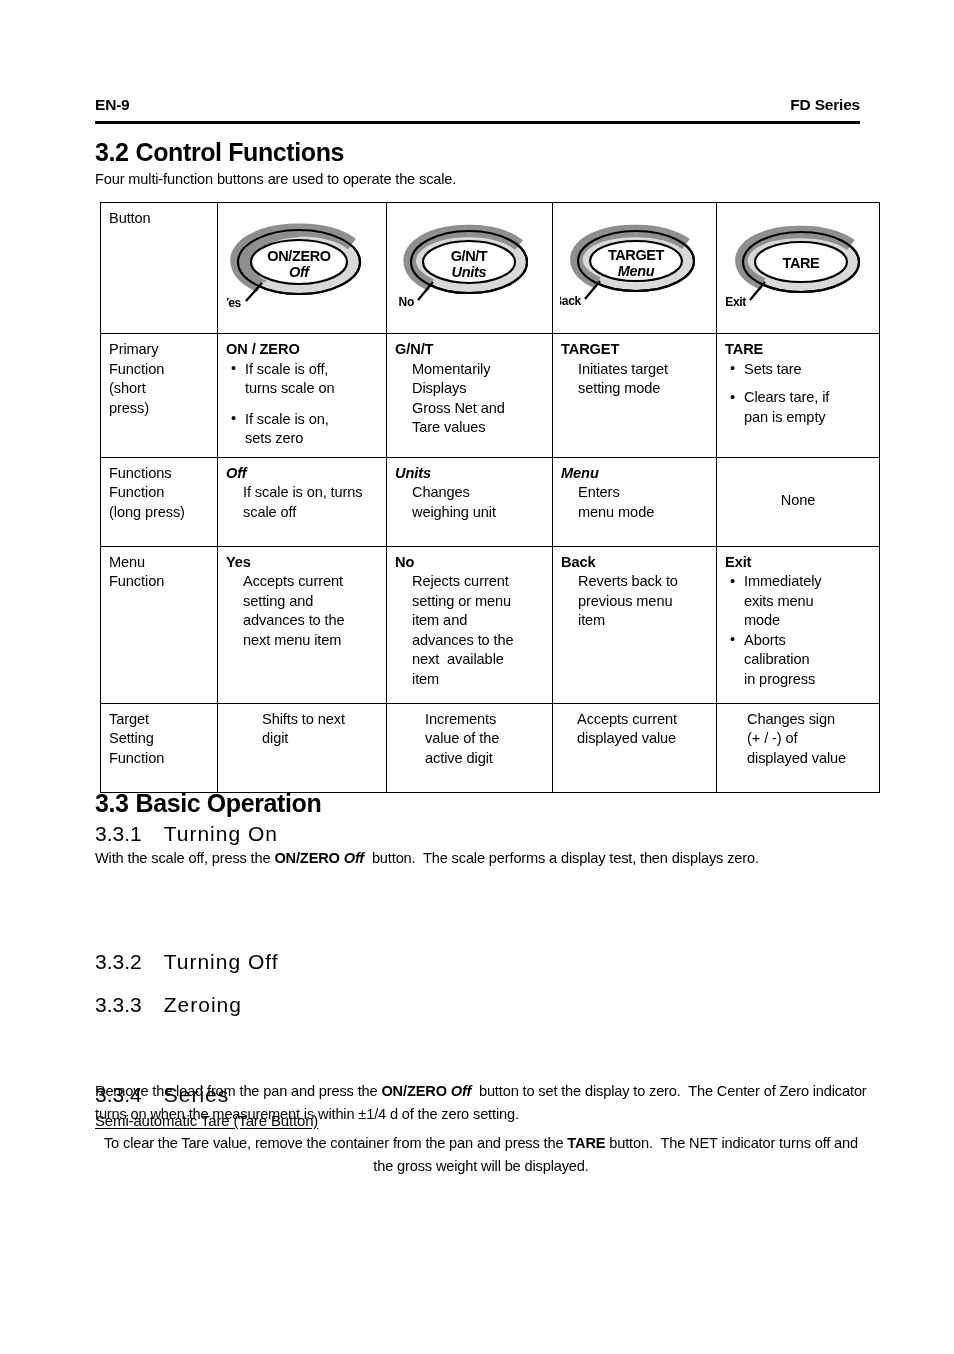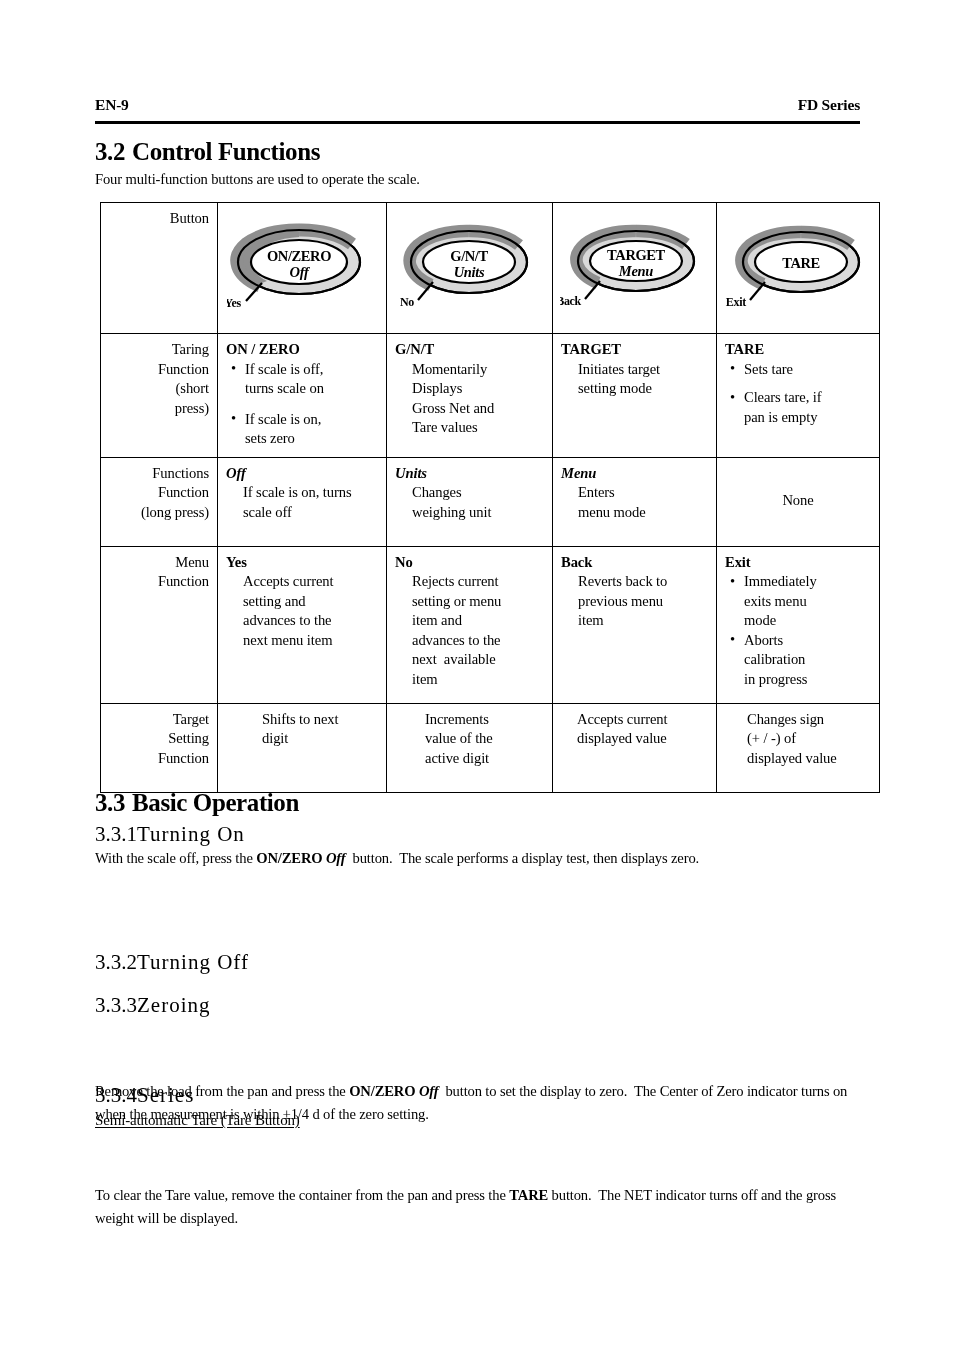--- a/index.html
+++ b/index.html
@@ -13,21 +13,20 @@
     position: relative;
     font-family: "Liberation Sans", sans-serif;
     color: #000000;
     overflow: hidden;
   }
   .page {
     position: absolute;
     left: 0; top: 0;
     width: 814px;
     height: 1354px;
-    font-family: Liberation Serif, serif;
   }
 
   
   .header {
     position: absolute;
     left: 95px;
     top: 96px;
     width: 765px;
     display: flex;
     justify-content: space-between;
@@ -57,20 +56,21 @@
 
   .h3 {
     position: absolute;
     font-size: 21px;
     letter-spacing: 1.0px;
     font-weight: normal;
     white-space: nowrap;
   }
   .h3 .num {
     letter-spacing: 0px;
+    margin-right: 22px;
   }
 
   .body-text {
     position: absolute;
     font-size: 14.6px;
     line-height: 23px;
     letter-spacing: -0.15px;
   }
   .body-text b { font-weight: bold; }
   .body-text i { font-style: italic; font-weight: bold; }
@@ -93,21 +93,21 @@
     table-layout: fixed;
   }
   .tbl td {
     border: 1.6px solid #000;
     vertical-align: top;
     padding: 6px 8px 8px 8px;
     font-size: 14.6px;
     line-height: 19.5px;
     letter-spacing: -0.1px;
   }
-  .tbl td.c0 { width: 100px; text-align: right; }
+  .tbl td.c0 { width: 100px; }
   .tbl td.c1 { width: 168px; }
   .tbl td.c2 { width: 165px; }
   .tbl td.c3 { width: 163px; }
   .tbl td.c4 { width: 162px; }
 
   .cell-title {
     font-weight: bold;
     display: block;
   }
   .cell-title.ital {
@@ -259,21 +259,21 @@
               <line x1="42" y1="63" x2="27" y2="81" stroke="#000" stroke-width="2.2"></line>
               <text class="btn-label-main" x="78" y="49" text-anchor="middle" fill="#000">TARE</text>
               <text class="btn-tag" x="23" y="87" text-anchor="end" fill="#000">Exit</text>
             </svg>
           </div>
         </td>
       </tr>
 
       <tr>
         <td class="c0" style="height:104px;">
-          <span>Taring</span><br>
+          <span>Primary</span><br>
           <span>Function</span><br>
           <span>(short</span><br>
           <span>press)</span>
         </td>
         <td class="c1">
           <span class="cell-title">ON / ZERO</span>
           <ul class="bullets">
             <li><span>If scale is off,<br>turns scale on</span></li>
             <li><span>If scale is on,<br>sets zero</span></li>
           </ul>
@@ -382,15 +382,15 @@
 
   <div class="h3" style="left:95px; top:993px;">
     <span class="num">3.3.3</span><span>Zeroing</span>
   </div>
   <div class="body-text" style="left:95px; top:1080px; width:772px;">Remove the load from the pan and press the <b>ON/ZERO</b> <i>Off</i>&nbsp; button to set the display to zero.&nbsp; The Center of Zero indicator turns on when the measurement is within ±1/4 d of the zero setting.</div>
 
   <div class="h3" style="left:95px; top:1083px;">
     <span class="num">3.3.4</span><span>Series</span>
   </div>
   <div class="underline-head" style="left:95px; top:1112px;">Semi-automatic Tare (Tare Button)</div>
-  <div class="body-text" style="left:95px; top:1184px; width:772px;">To clear the Tare value, remove the container from the pan and press the <b>TARE</b> button.&nbsp; The NET indicator turns off and the gross weight will be displayed.</div>
+  <div class="body-text" style="left:95px; top:1132px; width:772px;text-align:center;">To clear the Tare value, remove the container from the pan and press the <b>TARE</b> button.&nbsp; The NET indicator turns off and the gross weight will be displayed.</div>
 
 </div>
 
 </body></html>

